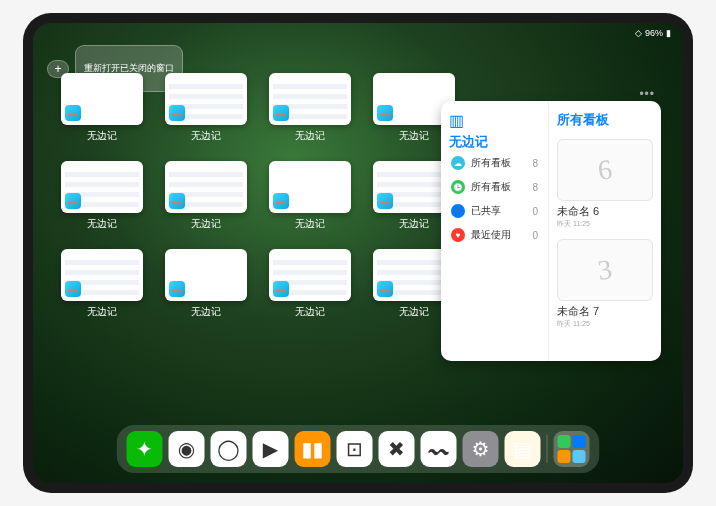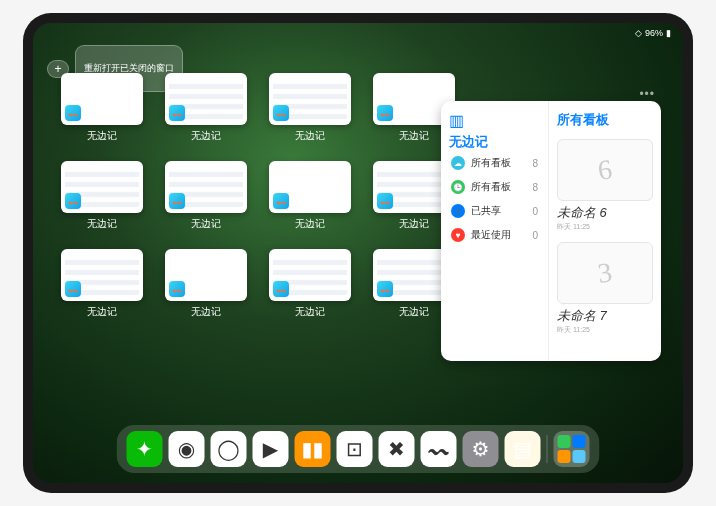--- a/index.html
+++ b/index.html
@@ -126,21 +126,21 @@
       width: 100%; height: 62px;
       border: 1px solid #e5e5e5; border-radius: 6px;
       background: #fafafa;
       display: flex; align-items: center; justify-content: center;
       margin-bottom: 3px;
     }
     .board-sketch {
       font-size: 28px; color: #ccc; font-family: cursive;
       transform: rotate(-8deg);
     }
-    .board-name { font-size: 13px; color: #333; font-style: italic; }
+    .board-name { font-size: 11px; color: #333; }
     .board-date { font-size: 7px; color: #aaa; }
     .dock {
       position: absolute; bottom: 10px; left: 50%;
       transform: translateX(-50%);
       background: rgba(120,140,120,0.35);
       backdrop-filter: blur(10px);
       border-radius: 18px; padding: 6px 10px;
       display: flex; gap: 6px; align-items: center;
     }
     .dock-icon {

